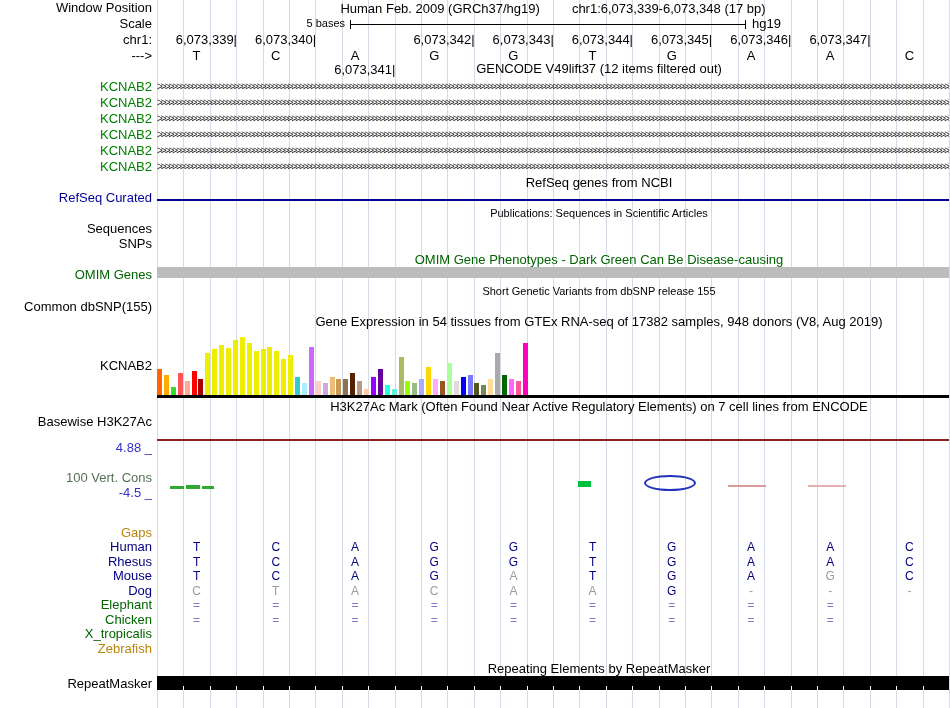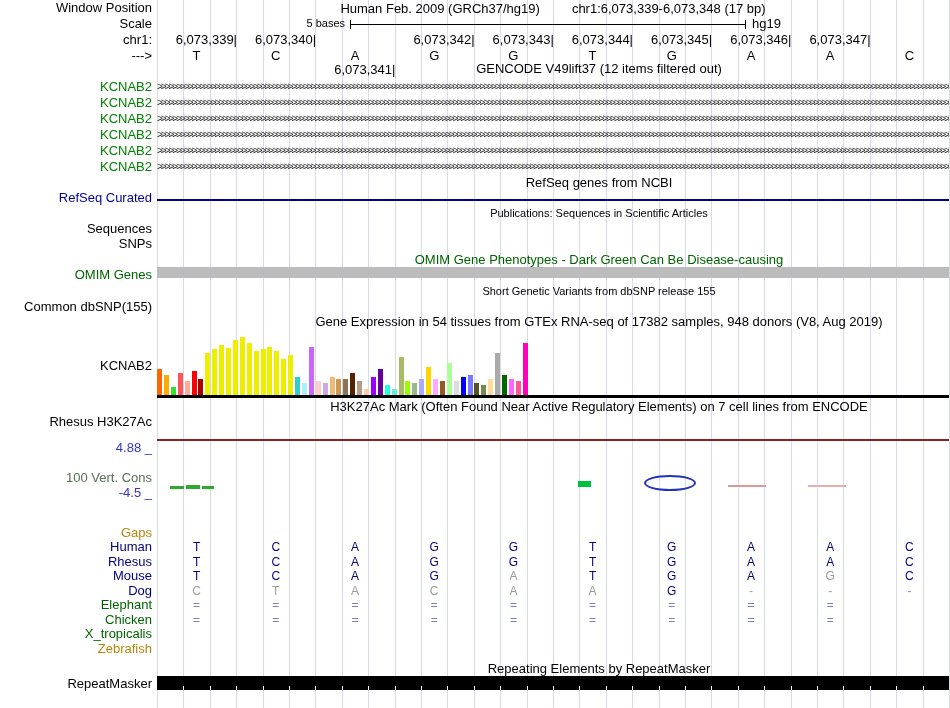--- a/index.html
+++ b/index.html
@@ -86,21 +86,21 @@
   <div class="heading" style="top:315px">Gene Expression in 54 tissues from GTEx RNA-seq of 17382 samples, 948 donors (V8, Aug 2019)</div>
   <div class="heading" style="top:400px">H3K27Ac Mark (Often Found Near Active Regulatory Elements) on 7 cell lines from ENCODE</div>
   <div class="heading" style="top:662px">Repeating Elements by RepeatMasker</div>
 
   <div class="lbl navy" style="top:191px">RefSeq Curated</div>
   <div class="lbl" style="top:222px">Sequences</div>
   <div class="lbl" style="top:237px">SNPs</div>
   <div class="lbl dgreen" style="top:268px">OMIM Genes</div>
   <div class="lbl" style="top:300px">Common dbSNP(155)</div>
   <div class="lbl" style="top:359px">KCNAB2</div>
-  <div class="lbl" style="top:415px">Rhesus H3K27Ac</div>
+  <div class="lbl" style="top:415px">Basewise H3K27Ac</div>
   <div class="lbl val" style="top:441px">4.88 _</div>
   <div class="lbl cons" style="top:471px">100 Vert. Cons</div>
   <div class="lbl val" style="top:486px">-4.5 _</div>
   <div class="lbl gold" style="top:526px">Gaps</div>
   <div class="lbl" style="top:677px">RepeatMasker</div>
 
   <div class="track-line" style="top:199px; height:2px; background:#000096;"></div>
   <div class="track-line" style="top:267px; height:11px; background:#bcbcbc;"></div>
   <div class="track-line" style="top:395px; height:3px; background:#000;"></div>
   <div class="track-line" style="top:439px; height:2px; background:#8b2222;"></div>

